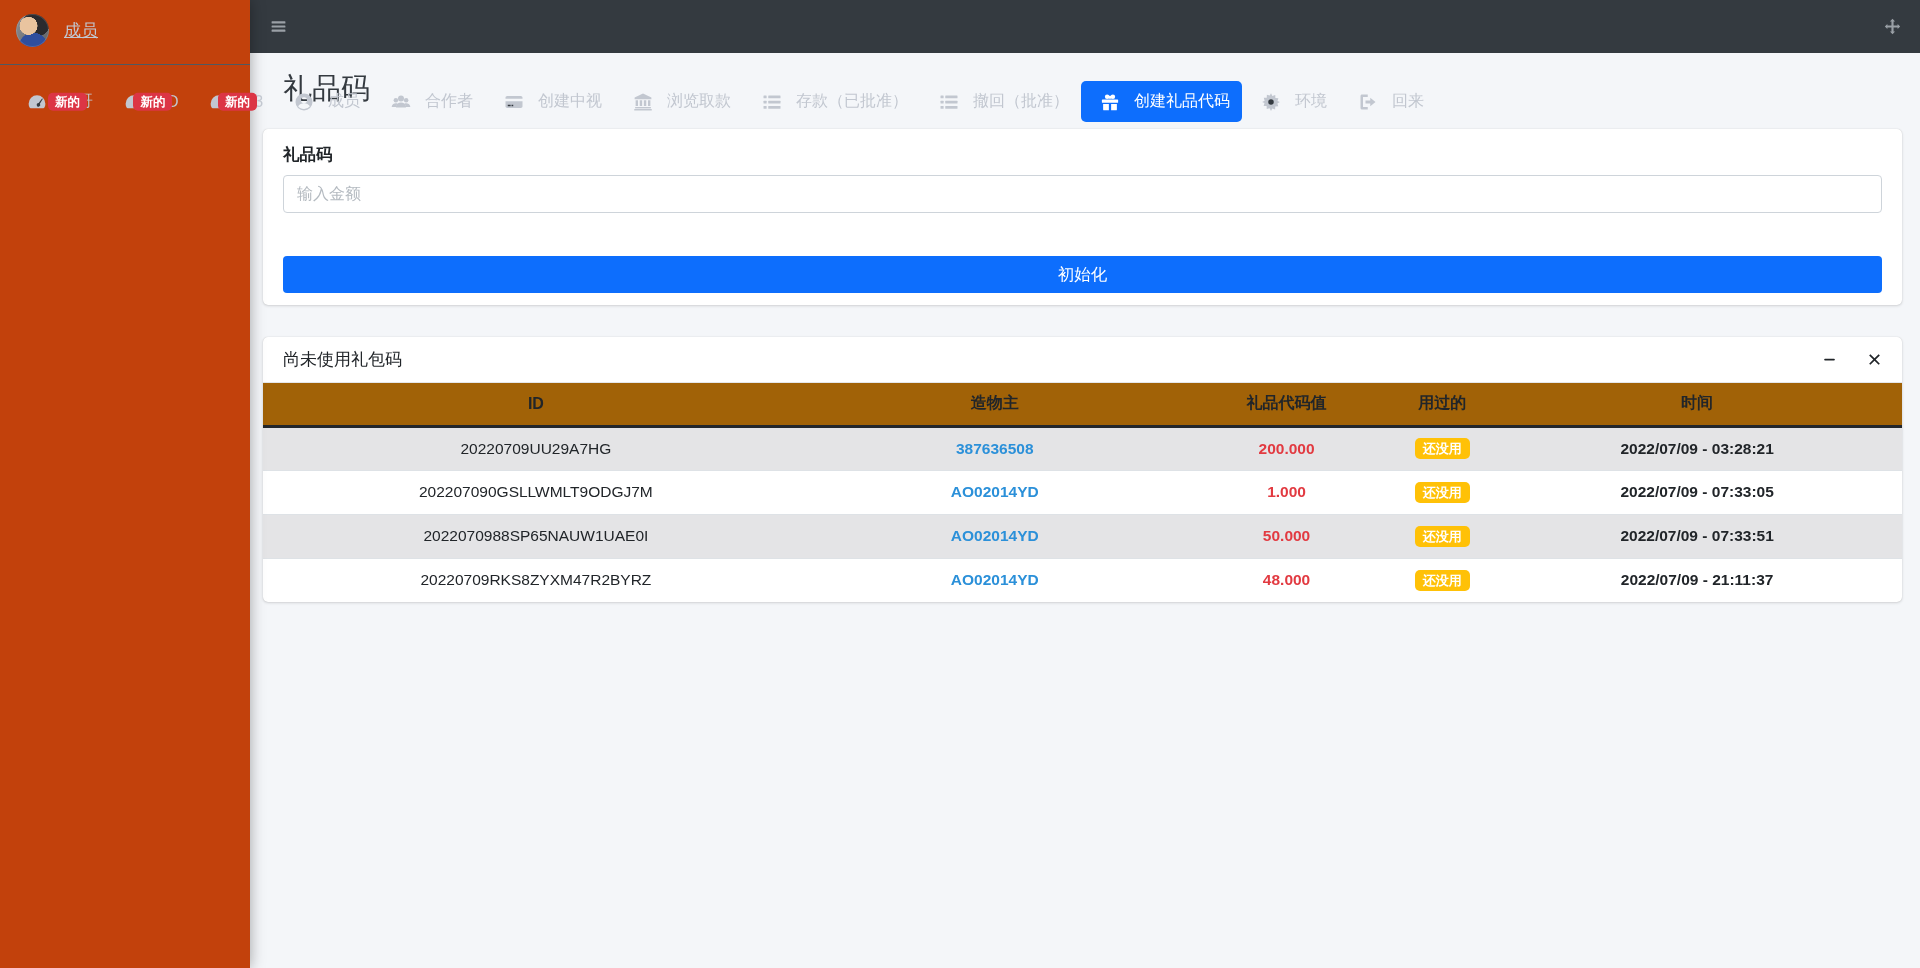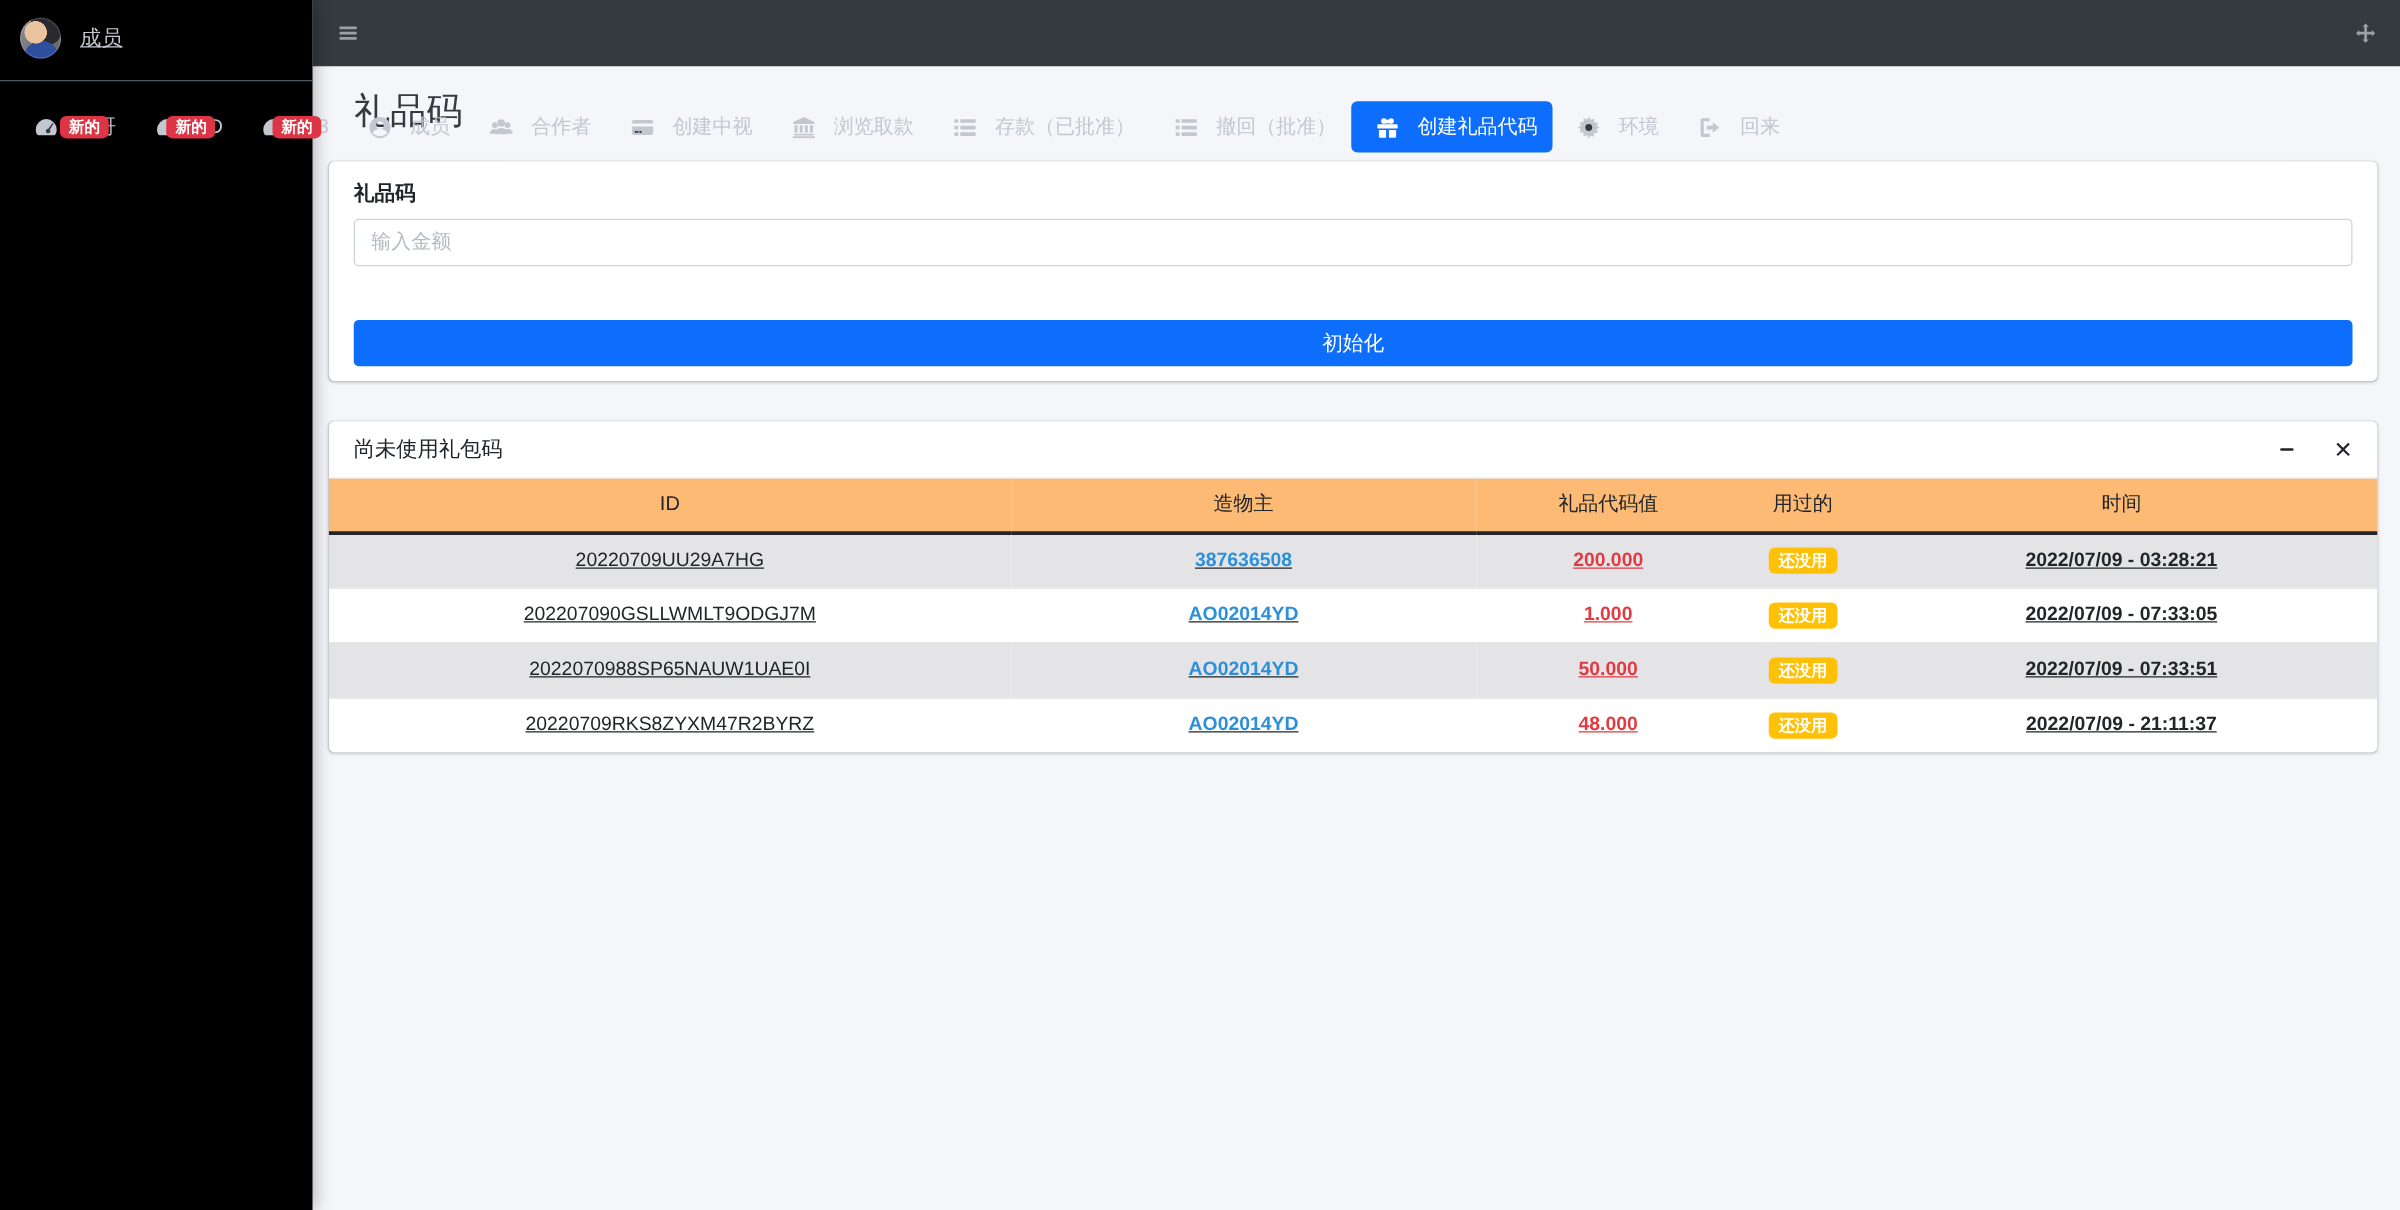--- a/index.html
+++ b/index.html
@@ -7,21 +7,21 @@
   body {
     width:1920px; height:968px; overflow:hidden;
     background:#f4f6f9;
     font-family:"Liberation Sans", sans-serif;
     color:#212529;
   }
   .app { display:flex; width:100%; height:100%; }
 
   
   .sidebar {
-    flex:0 0 250px; width:250px; background:#000000;
+    flex:0 0 250px; width:250px; background:#c2410c;
     box-shadow:0 0 14px rgba(0,0,0,.35); z-index:5;
     display:flex; flex-direction:column;
   }
   .user-panel {
     display:flex; align-items:center; gap:15px;
     padding:14px 14px 17px 16px;
     border-bottom:1px solid #4f5962;
   }
   .avatar {
     width:33px; height:33px; border-radius:50%; flex:0 0 33px;
@@ -90,24 +90,24 @@
   .card-header {
     display:flex; align-items:center;
     padding:11px 20px; border-bottom:1px solid #e4e7ea;
   }
   .card-title { flex:1; font-size:17px; color:#212529; }
   .tool { display:inline-flex; margin-left:30px; color:#212529; cursor:pointer; }
   .tool svg { width:15px; height:15px; fill:currentColor; }
 
   .codes-table { width:100%; border-collapse:collapse; }
   .codes-table th {
-    height:43px; font-size:16px; font-weight:normal; color:#212529;
-    text-align:center; border-bottom:3px solid #22262b; background:#fdba74;
-  }
-  .codes-table td { height:44px; text-align:center; font-size:15.5px;text-decoration:underline; }
+    height:43px; font-size:16px; font-weight:bold; color:#212529;
+    text-align:center; border-bottom:3px solid #22262b; background:#a16207;
+  }
+  .codes-table td { height:44px; text-align:center; font-size:15.5px; }
   .codes-table tbody tr:nth-child(odd) { background:#e4e4e6; }
   .codes-table tbody tr { border-top:1px solid #dee2e6; }
   .codes-table th:nth-child(1), .codes-table td:nth-child(1) { width:33.3%; }
   .codes-table th:nth-child(2), .codes-table td:nth-child(2) { width:22.7%; }
   .codes-table th:nth-child(3), .codes-table td:nth-child(3) { width:12.9%; }
   .codes-table th:nth-child(4), .codes-table td:nth-child(4) { width:6.1%; }
   .codes-table th:nth-child(5), .codes-table td:nth-child(5) { width:25%; }
 
   .cell-id { color:#212529; }
   .creator-link { color:#2b90d9; font-weight:bold; cursor:pointer; text-decoration:none; }

